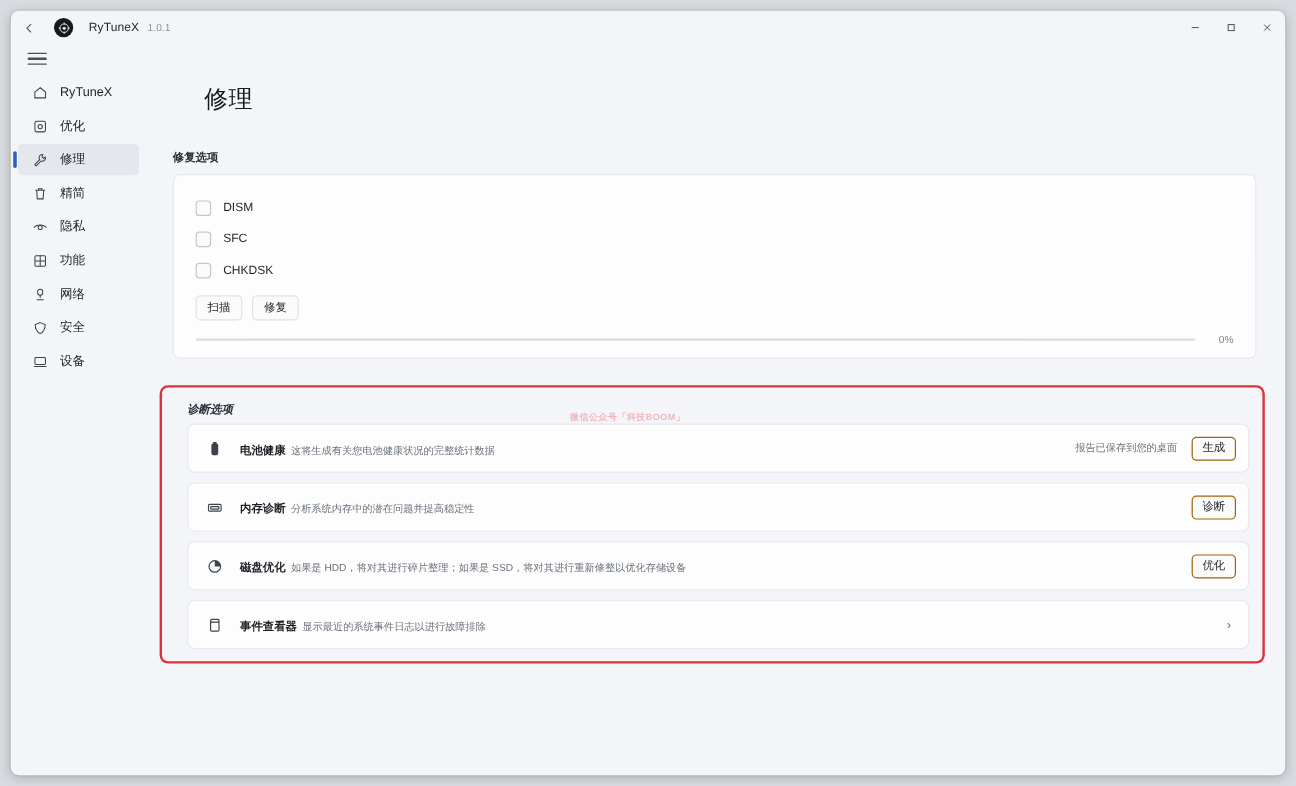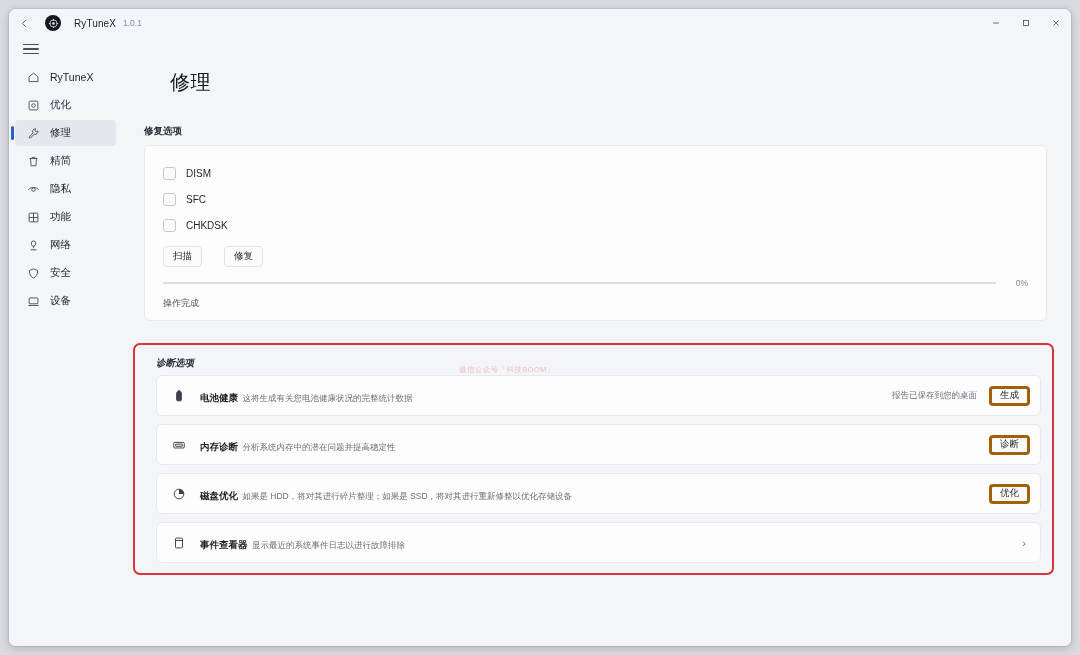--- a/index.html
+++ b/index.html
@@ -180,21 +180,21 @@
     border-radius: 3px;
     background: #fbfbfd;
     flex: none;
   }
   .check-label {
     margin-left: 10px;
     font-size: 10px;
     color: #1d2126;
     text-align: right;
   }
-  .btn-row { display: flex; gap: 22px; margin-top: 8px; }
+  .btn-row { display: flex; gap: 8px; margin-top: 8px; }
   .btn {
     min-width: 38px;
     height: 21px;
     padding: 0 9px;
     border: 1px solid #dfe2e8;
     border-radius: 4px;
     background: #fbfbfc;
     font-size: 9.5px;
     color: #1d2126;
     display: flex; align-items: center; justify-content: center;
@@ -242,26 +242,27 @@
   }
   .diag-label {
     font-size: 9.5px;
     color: #2b3037;
     font-weight: bold;
     margin: 10px 0 5px 11px;
     font-style: italic;
   }
   .watermark {
     position: absolute;
-    left: 324px; top: 20px;
+    left: 340px; top: 20px;
     font-size: 7.5px;
     color: #f0b8bc;
     letter-spacing: .4px;
     white-space: nowrap;
     pointer-events: none;
+    font-weight: bold;
   }
   .diag-list { display: flex; flex-direction: column; gap: 8px; margin: 0 6px 0 11px; }
   .diag-row {
     background: #fdfdfe;
     border: 1px solid #e6e9ee;
     border-radius: 6px;
     height: 41px;
     display: flex;
     align-items: center;
     padding: 0 10px 0 13px;
@@ -291,21 +292,21 @@
   .diag-spacer { flex: 1; }
   .diag-note {
     font-size: 8.5px;
     color: #6b727b;
     margin-right: 12px;
     white-space: nowrap;
   }
   .diag-btn {
     min-width: 33px; height: 20px;
     padding: 0 8px;
-    border: 3px solid #a16207;
+    border: 1px solid #a16207;
     border-radius: 4px;
     background: #fbfbfc;
     font-size: 9.5px;
     color: #1d2126;
     display: flex; align-items: center; justify-content: center;
     cursor: pointer;
     font-family: inherit;
     flex: none;
   }
   .diag-chevron {
@@ -488,21 +489,20 @@
           <button class="btn">修复</button>
         </div>
 
         <div class="progress-row">
           <div class="progress-track">
             <div class="progress-fill" style="width: 0%;"></div>
           </div>
           <div class="progress-pct">0%</div>
         </div>
 
-        <div class="status-text">操作完成</div>
       </div>
 
       <div class="diag-wrap">
 
         <div class="diag-label">诊断选项</div>
         <div class="watermark">微信公众号「科技BOOM」</div>
 
         <div class="diag-list">
 
           <div class="diag-row">

